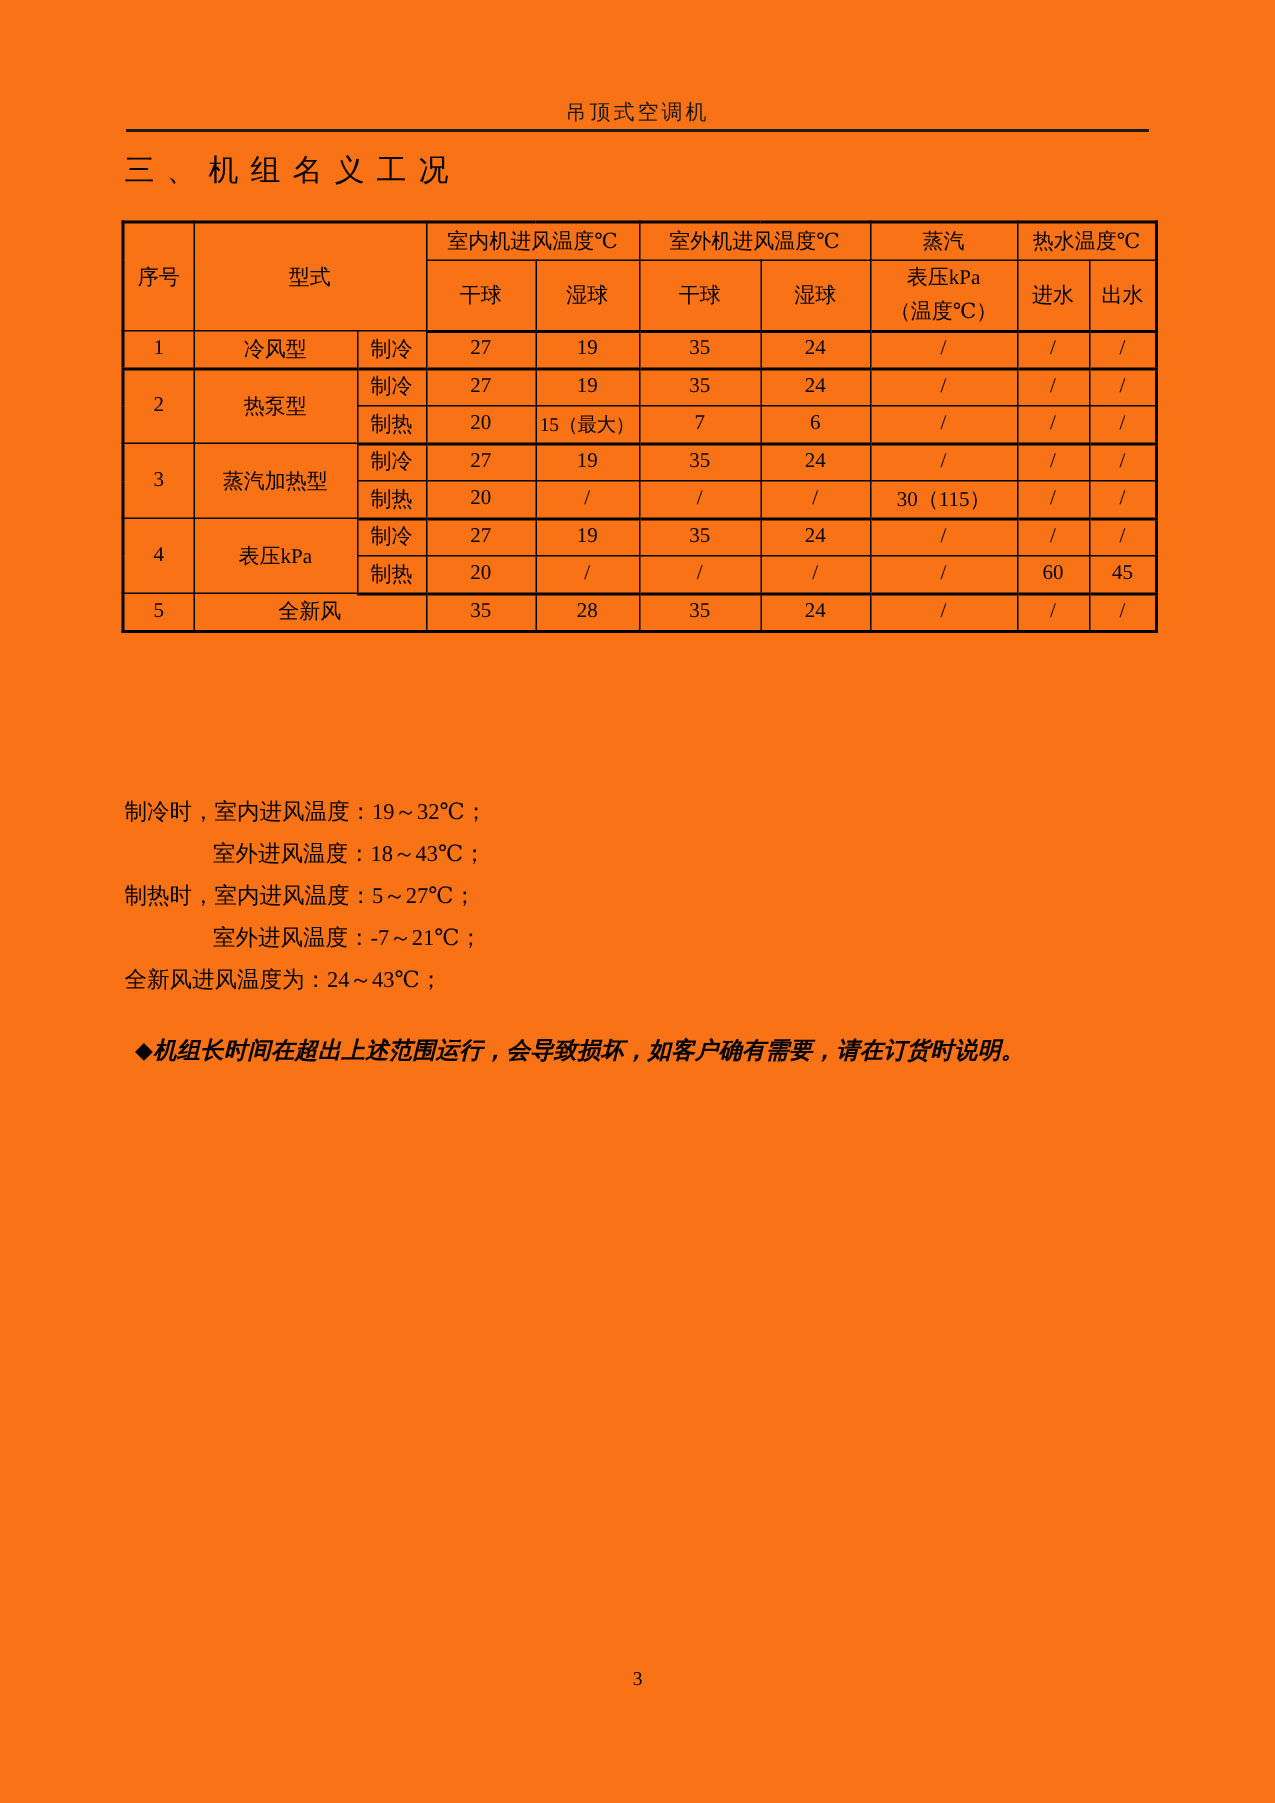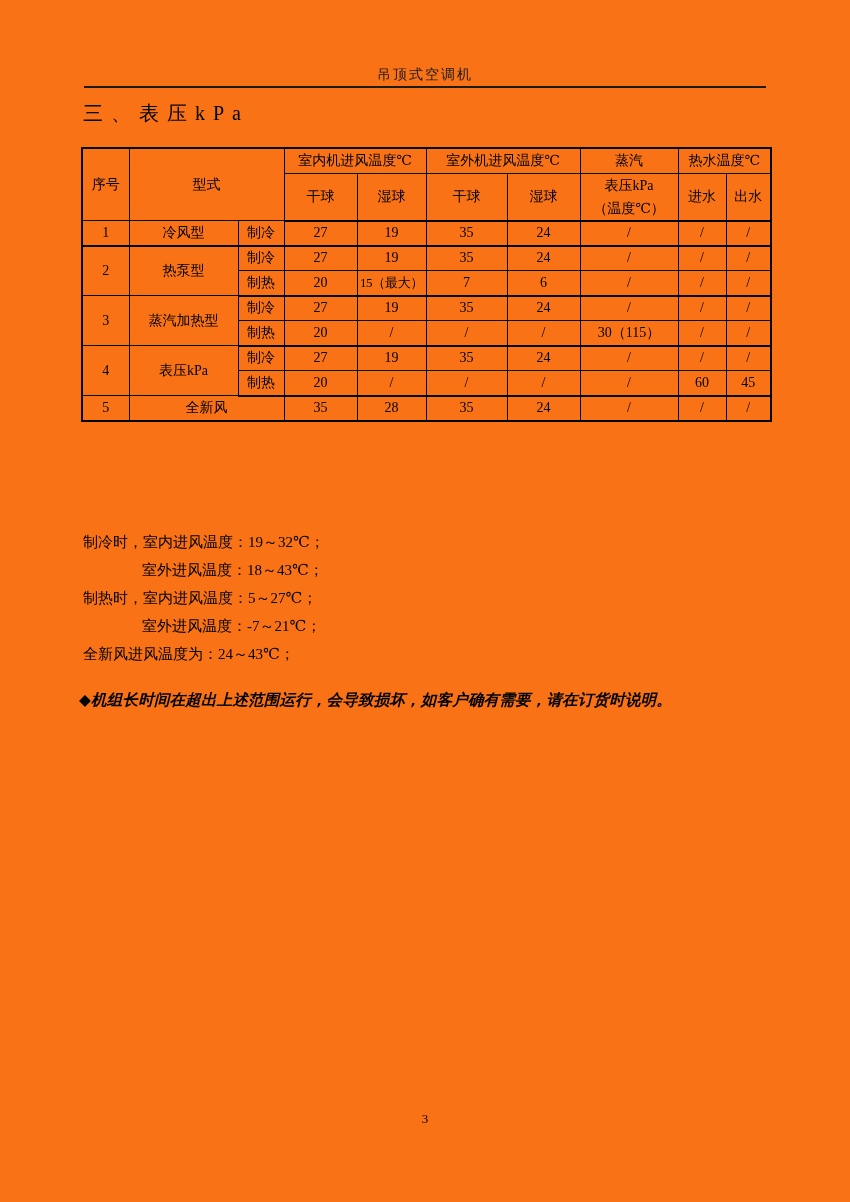--- a/index.html
+++ b/index.html
@@ -81,21 +81,21 @@
     font-size: 15px;
     line-height: 28px;
     white-space: nowrap;
   }
   .sec4-lines .line { height: 28px; }
   .sec4-lines .indent { padding-left: 59px; }
 
   
   .warning-note {
     position: absolute;
-    top: 690px; left: 79px;
+    top: 690px; left: 90px;
     font-family: "Liberation Sans", "DejaVu Sans", sans-serif;
     font-size: 15.5px;
     font-weight: bold;
     font-style: italic;
     white-space: nowrap;
     letter-spacing: 0.2px;
   }
 
   
   .page-number {
@@ -107,21 +107,21 @@
   }
 </style>
 </head>
 <body>
 
 <div class="page">
 
   <div class="doc-header-title">吊顶式空调机</div>
   <div class="doc-header-rule"></div>
 
-  <div class="sec-title sec3-title">三、表压kPa</div>
+  <div class="sec-title sec3-title">三、机组名义工况</div>
 
   <table class="cond">
     <colgroup>
       <col style="width:47px">
         <col style="width:109px">
         <col style="width:46px">
       <col style="width:73px">
         <col style="width:69px">
       <col style="width:81px">
         <col style="width:73px">

